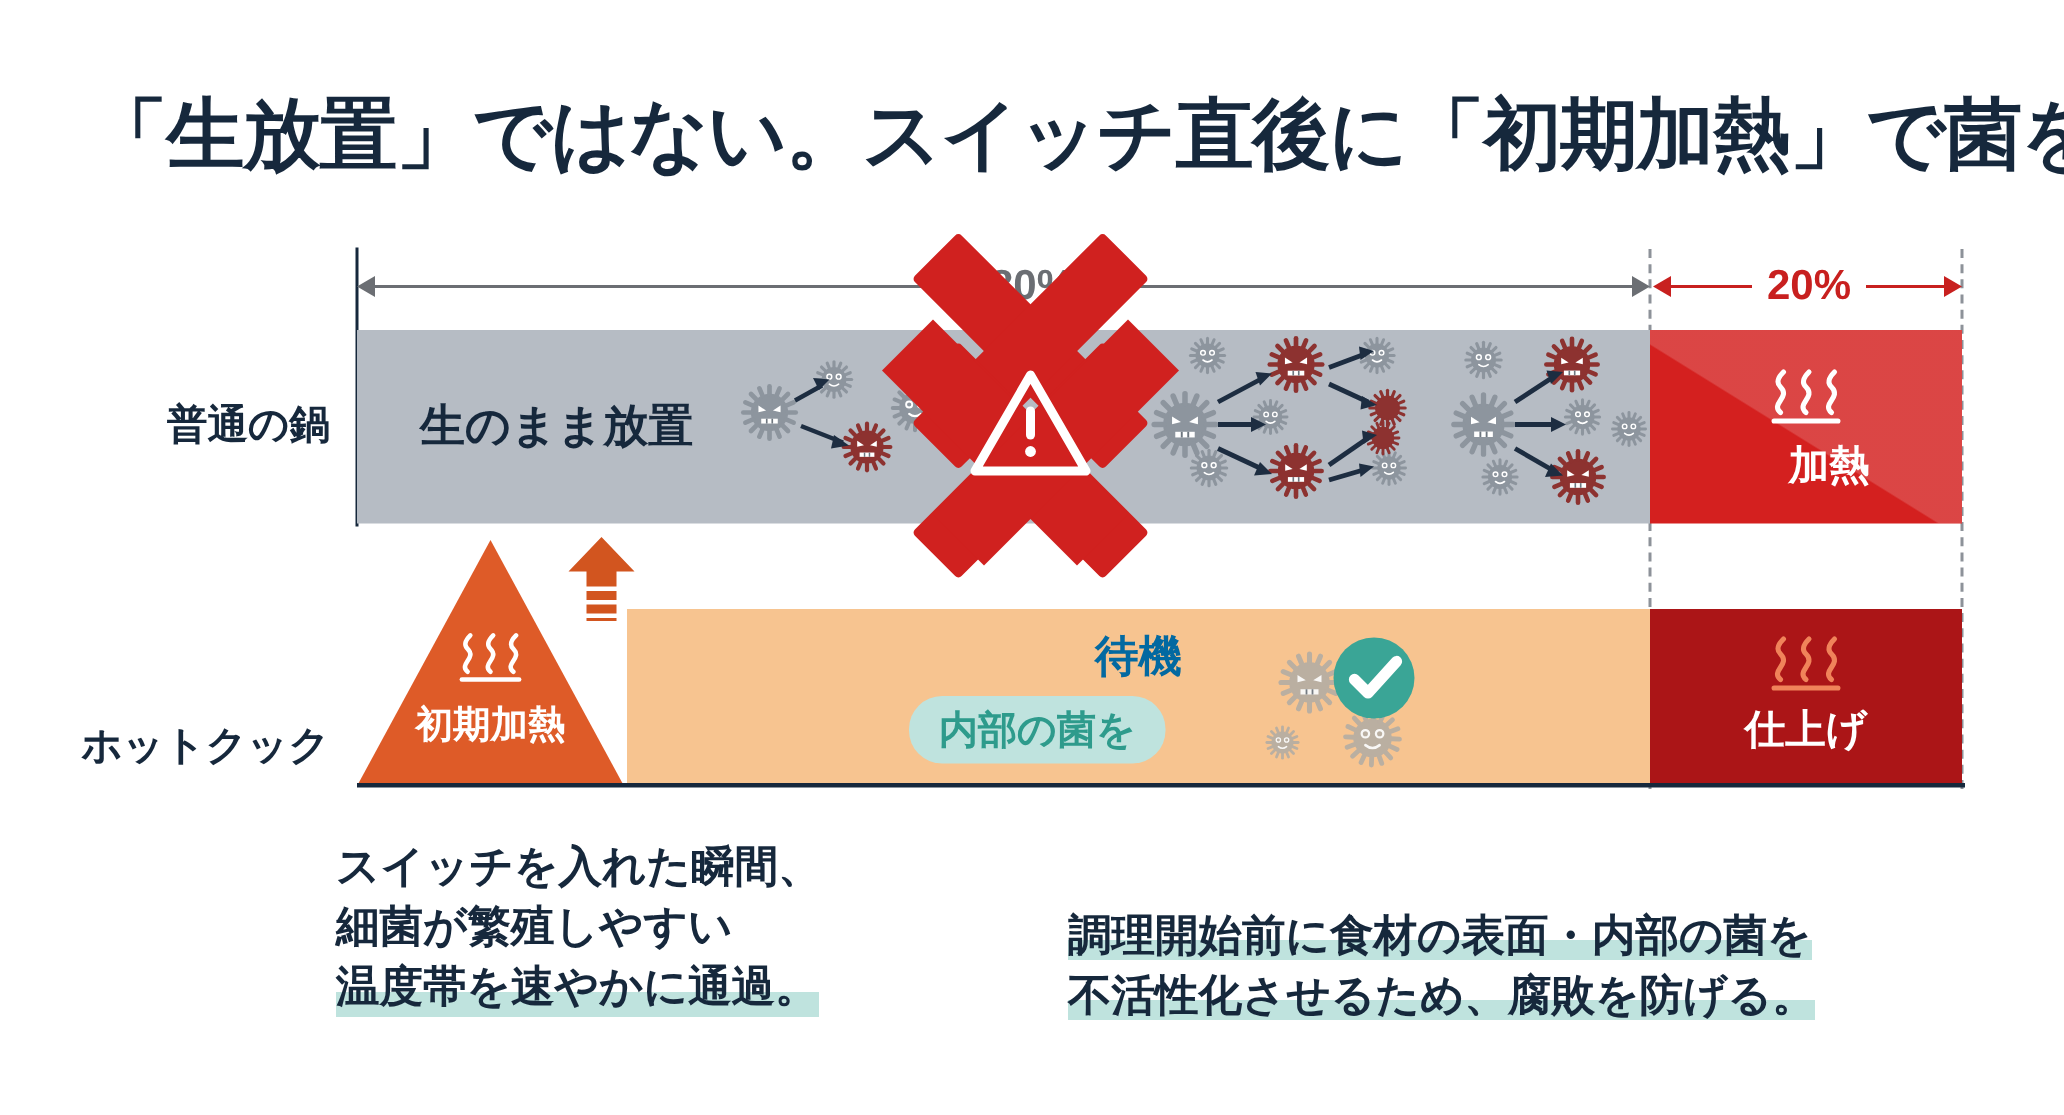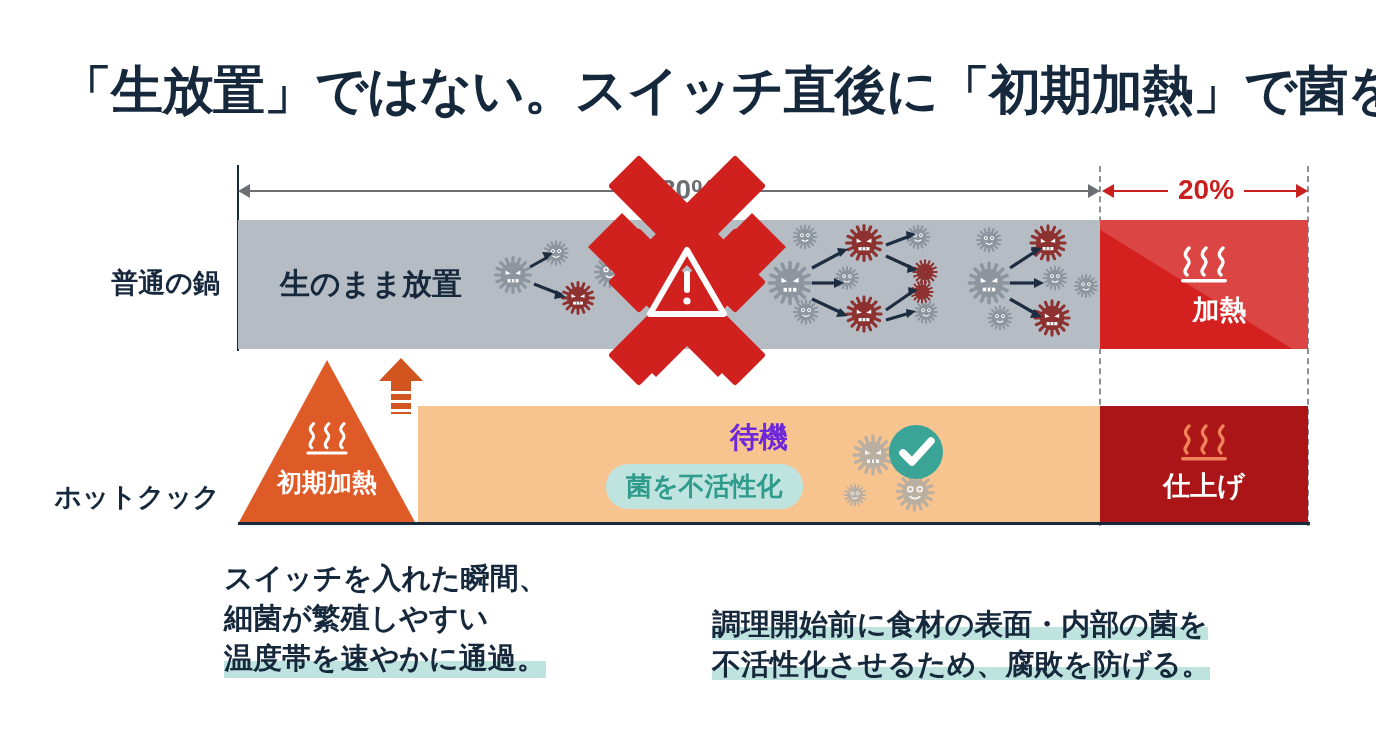--- a/index.html
+++ b/index.html
@@ -88,21 +88,21 @@
     font-size:25px;font-weight:700;color:#ffffff;white-space:nowrap;
   }
   #tri-steam{position:absolute;left:0;width:178px;top:62px;text-align:center;}
   #uparrow{position:absolute;left:140px;top:0px;width:46px;height:56px;}
   #standby-band{
     position:absolute;left:180px;top:48px;width:682px;height:118px;
     background:#f7c490;
   }
   #standby-text{
     position:absolute;left:0;right:0;top:12px;text-align:center;
-    font-size:29px;font-weight:700;color:#6d28d9;
+    font-size:29px;font-weight:700;color:#0369a1;
   }
   #inactivate-badge{
     position:absolute;left:188px;top:58px;
     background:#bfe3de;border-radius:22px;padding:5px 20px;
     font-size:26px;font-weight:700;color:#2e9b8c;white-space:nowrap;
   }
   #finish-block{
     position:absolute;left:862px;top:48px;width:208px;height:118px;
     background:#ab1517;
   }
@@ -188,21 +188,21 @@
 
     <svg id="uparrow" viewBox="0 0 46 56" aria-hidden="true">
       <polygon points="23,0 45,23 33,23 33,33 13,33 13,23 1,23" fill="#d2551f"></polygon>
       <rect x="13" y="36" width="20" height="6" fill="#d2551f"></rect>
       <rect x="13" y="45" width="20" height="6" fill="#d2551f"></rect>
       <rect x="13" y="54" width="20" height="5" fill="#d2551f"></rect>
     </svg>
 
     <div id="standby-band">
       <div id="standby-text">待機</div>
-      <div id="inactivate-badge">菌を不活性化</div>
+      <div id="inactivate-badge">内部の菌を</div>
     </div>
 
     <div id="finish-block">
       <div class="steam">
         <svg class="steam-svg" width="58" height="40" viewBox="0 0 58 40" aria-hidden="true">
           <g fill="none" stroke="#f0835a" stroke-width="3.4" stroke-linecap="round">
             <path d="M12 31 C5 25, 19 21, 12 14 C8 10, 12 6, 14 4"></path>
             <path d="M29 31 C22 25, 36 21, 29 14 C25 10, 29 6, 31 4"></path>
             <path d="M46 31 C39 25, 53 21, 46 14 C42 10, 46 6, 48 4"></path>
           </g>

